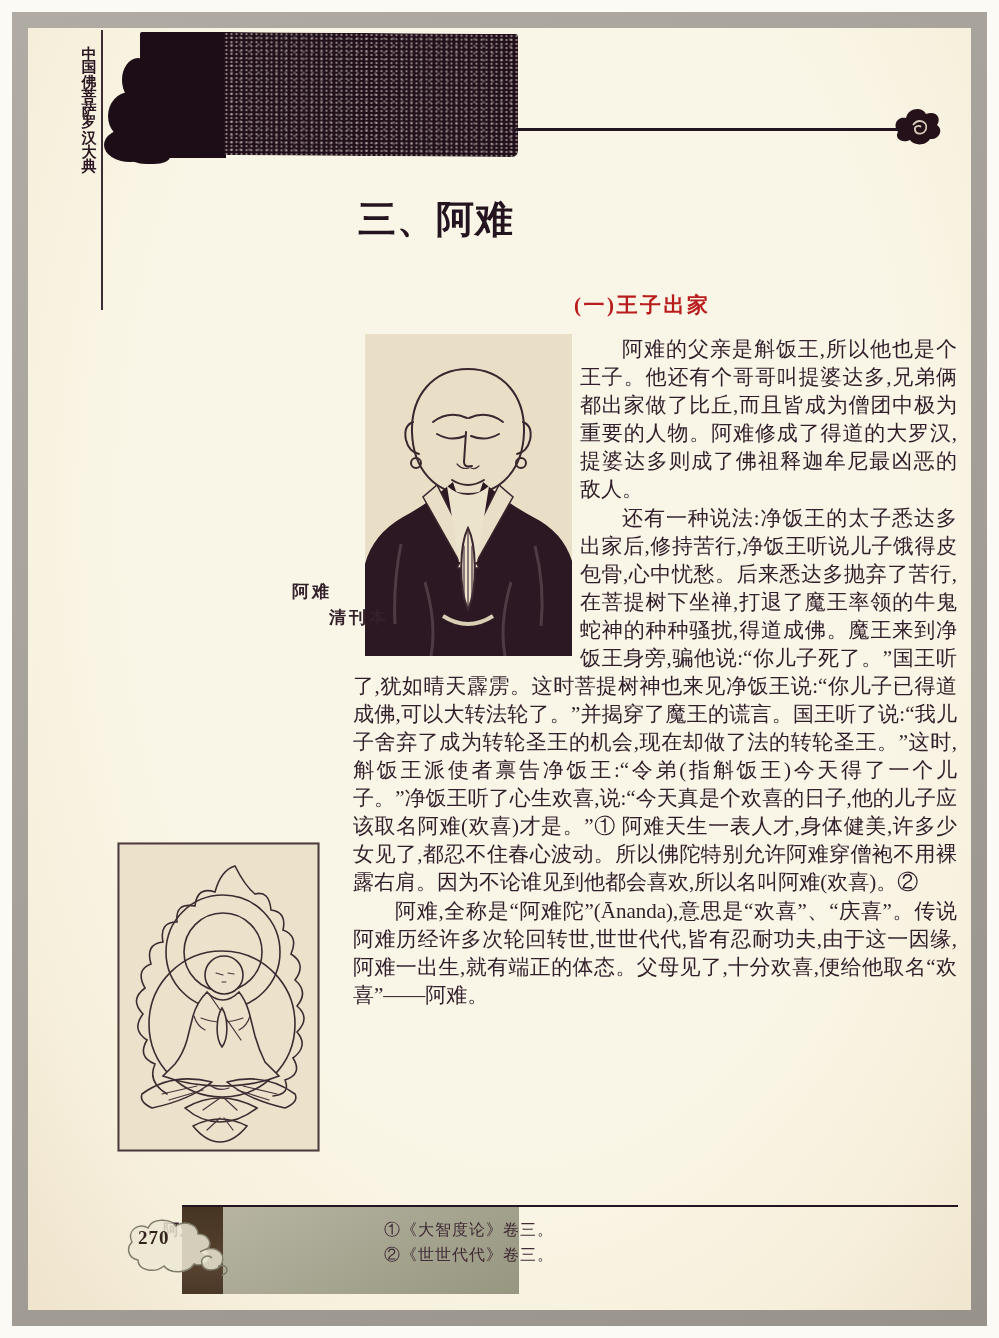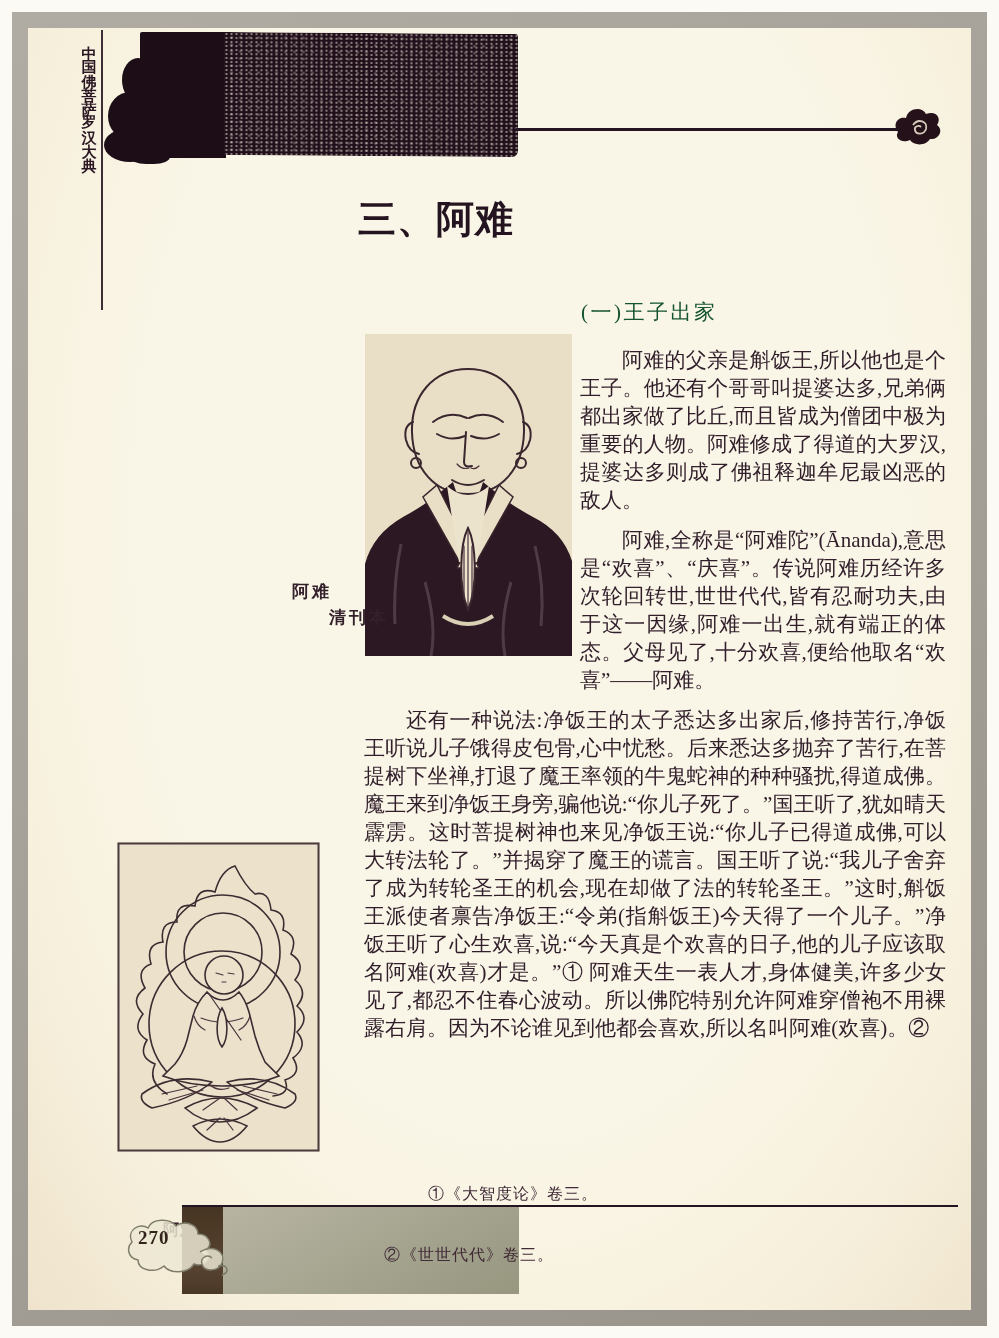--- a/index.html
+++ b/index.html
@@ -26,45 +26,45 @@
   .ink-blob{position:absolute;background:#1c0d17;border-radius:50%;}
   .b1{left:108px;top:92px;width:44px;height:48px;}
   .b2{left:104px;top:128px;width:52px;height:34px;}
   .b3{left:122px;top:58px;width:32px;height:44px;}
   .b4{left:130px;top:146px;width:40px;height:18px;border-radius:40%;}
   .header-rule{position:absolute;left:516px;top:128px;width:386px;height:3px;background:#241320;}
   .cloud-tr{position:absolute;left:892px;top:104px;}
 
   .title{position:absolute;left:354px;top:190px;margin:4px;font-family:"Liberation Sans","DejaVu Sans",sans-serif;
          font-size:38px;font-weight:700;letter-spacing:1px;color:#241420;}
-  .subtitle{position:absolute;left:570px;top:287px;margin:11px;font-size:21px;font-weight:400;
-         letter-spacing:2.5px;color:#14532d;}
+  .subtitle{position:absolute;left:570px;top:287px;margin:4px;font-size:21px;font-weight:700;
+         letter-spacing:2.5px;color:#b91c1c;}
 
   
   .text-col{position:absolute;left:352px;top:334px;width:606px;font-size:21px;line-height:28px;
             color:#301e2a;text-align:justify;}
-  .text-col p{margin:12px;text-indent:2em;}
+  .text-col p{margin:1px;text-indent:2em;}
   .img1-float{float:left;width:228px;height:336px;}
   .img1{margin-left:13px;display:block;}
 
   .cap{position:absolute;font-weight:700;color:#33202a;margin-left:36px;}
   .cap1a{left:256px;top:580px;font-size:17px;letter-spacing:3px;}
   .cap1b{left:293px;top:606px;font-size:17px;letter-spacing:3px;}
   .img2{position:absolute;left:117px;top:842px;}
   .cap2{left:127px;top:1220px;font-size:16px;letter-spacing:1px;position:absolute;}
   .cap2 .gap{margin-left:14px;}
 
   
   .foot-rule{position:absolute;left:182px;top:1205px;width:776px;height:2px;background:#241320;}
   .band-dark{position:absolute;left:182px;top:1207px;width:41px;height:87px;
              background:linear-gradient(180deg,#463522,#574230 70%,#4a3826);}
   .band-green{position:absolute;left:223px;top:1207px;width:296px;height:87px;
              background:linear-gradient(150deg,#b7b5a2,#a5a48f 55%,#97967f);}
   .fn{position:absolute;left:384px;font-size:16px;color:#402a36;letter-spacing:1px;}
-  .fn1{top:1184px;margin-left:44px;} .fn2{top:1245px;}
+  .fn1{top:1220px;} .fn2{top:1245px;}
 
   .pagenum-wrap{position:absolute;left:118px;top:1212px;width:112px;height:68px;}
   .pagenum-wrap svg{position:absolute;left:0;top:0;}
   .pagenum{position:absolute;left:20px;top:15px;font-size:19px;font-weight:700;color:#33231c;
            letter-spacing:1px;}
 
   svg .ln{fill:none;stroke:#3a262e;stroke-width:2;stroke-linecap:round;}
   svg .ln2{fill:none;stroke:#3c2c32;stroke-width:1.6;stroke-linecap:round;}
   svg .thin{fill:none;stroke:#4a333d;stroke-width:1.2;stroke-linecap:round;}
 </style>
@@ -117,22 +117,22 @@
         <path d="M148 163 L108 234 L92 234 L134 151 Z" fill="#e9dfc6" stroke="#3a262e" stroke-width="1.5"></path>
         <path d="M82 152 Q103 170 124 152 L112 228 L94 228 Z" fill="#ece3cc"></path>
         <path d="M103 194 C95 210 93 252 103 276 C113 252 111 210 103 194 Z" fill="#eee5ce" stroke="#3a262e" stroke-width="2"></path>
         <path class="thin" d="M99 212 L99 264 M103 198 L103 272 M107 212 L107 264"></path>
         <path d="M60 248 Q72 290 66 322 M146 248 Q134 290 140 322 M36 210 Q28 250 30 290" fill="none" stroke="#503a44" stroke-width="3"></path>
         <path d="M170 212 Q180 252 176 292" fill="none" stroke="#503a44" stroke-width="3"></path>
         <path d="M78 282 Q103 298 128 282" fill="none" stroke="#d9cfb4" stroke-width="4"></path>
       </svg>
     </div>
     <p>阿难的父亲是斛饭王,所以他也是个王子。他还有个哥哥叫提婆达多,兄弟俩都出家做了比丘,而且皆成为僧团中极为重要的人物。阿难修成了得道的大罗汉,提婆达多则成了佛祖释迦牟尼最凶恶的敌人。</p>
+    <p>还有一种说法:净饭王的太子悉达多出家后,修持苦行,净饭王听说儿子饿得皮包骨,心中忧愁。后来悉达多抛弃了苦行,在菩提树下坐禅,打退了魔王率领的牛鬼蛇神的种种骚扰,得道成佛。魔王来到净饭王身旁,骗他说:“你儿子死了。”国王听了,犹如晴天霹雳。这时菩提树神也来见净饭王说:“你儿子已得道成佛,可以大转法轮了。”并揭穿了魔王的谎言。国王听了说:“我儿子舍弃了成为转轮圣王的机会,现在却做了法的转轮圣王。”这时,斛饭王派使者禀告净饭王:“令弟(指斛饭王)今天得了一个儿子。”净饭王听了心生欢喜,说:“今天真是个欢喜的日子,他的儿子应该取名阿难(欢喜)才是。”① 阿难天生一表人才,身体健美,许多少女见了,都忍不住春心波动。所以佛陀特别允许阿难穿僧袍不用裸露右肩。因为不论谁见到他都会喜欢,所以名叫阿难(欢喜)。②</p>
     <p>阿难,全称是“阿难陀”(Ānanda),意思是“欢喜”、“庆喜”。传说阿难历经许多次轮回转世,世世代代,皆有忍耐功夫,由于这一因缘,阿难一出生,就有端正的体态。父母见了,十分欢喜,便给他取名“欢喜”——阿难。</p>
-    <p>还有一种说法:净饭王的太子悉达多出家后,修持苦行,净饭王听说儿子饿得皮包骨,心中忧愁。后来悉达多抛弃了苦行,在菩提树下坐禅,打退了魔王率领的牛鬼蛇神的种种骚扰,得道成佛。魔王来到净饭王身旁,骗他说:“你儿子死了。”国王听了,犹如晴天霹雳。这时菩提树神也来见净饭王说:“你儿子已得道成佛,可以大转法轮了。”并揭穿了魔王的谎言。国王听了说:“我儿子舍弃了成为转轮圣王的机会,现在却做了法的转轮圣王。”这时,斛饭王派使者禀告净饭王:“令弟(指斛饭王)今天得了一个儿子。”净饭王听了心生欢喜,说:“今天真是个欢喜的日子,他的儿子应该取名阿难(欢喜)才是。”① 阿难天生一表人才,身体健美,许多少女见了,都忍不住春心波动。所以佛陀特别允许阿难穿僧袍不用裸露右肩。因为不论谁见到他都会喜欢,所以名叫阿难(欢喜)。②</p>
   </div>
 
   <div class="cap cap1a">阿难</div>
   <div class="cap cap1b">清刊本</div>
 
   <svg class="img2" width="203" height="310" viewBox="0 0 203 310">
     <rect x="0" y="0" width="203" height="310" fill="#ece2cb"></rect>
     <rect x="1.5" y="1.5" width="200" height="307" fill="none" stroke="#4a3a40" stroke-width="2"></rect>
     <circle class="ln2" cx="105" cy="182" r="73"></circle>
     <circle class="ln2" cx="106" cy="110" r="39"></circle>

